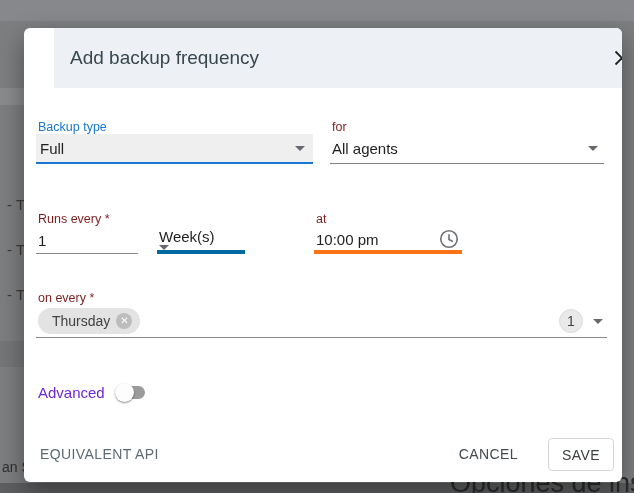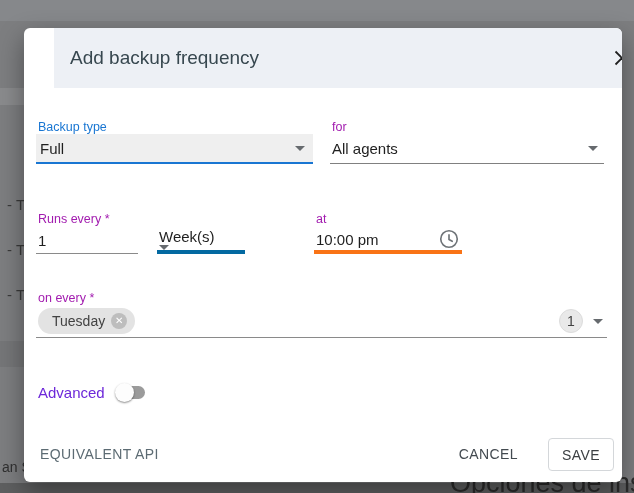--- a/index.html
+++ b/index.html
@@ -24,21 +24,21 @@
   .dialog { position:absolute; left:24px; top:28px; width:598px; height:454px;
             background:#ffffff; border-radius:6px; overflow:hidden;
             box-shadow:0 10px 26px rgba(0,0,0,0.38); }
 
   .dlg-header { position:absolute; left:0; top:0; width:598px; height:60px; background:#edf0f5;
                 display:flex; align-items:center;margin-left:30px; }
   .dlg-title { margin-left:16px; font-size:19px; color:#37474f; }
   .dlg-close { position:absolute; right:18px; top:18px; width:24px; height:24px;
                display:flex; align-items:center; justify-content:center; cursor:pointer; }
 
-  .field-label { position:absolute; font-size:12.5px; color:#a21caf; white-space:nowrap; }
+  .field-label { position:absolute; font-size:12.5px; color:#7f1d1d; white-space:nowrap; }
   .label-blue  { color:#1976d2; }
   .field-value { font-size:15px; color:#1f1f1f; white-space:nowrap; }
 
   .dd-arrow { width:0; height:0; border-left:5px solid transparent; border-right:5px solid transparent;
               border-top:5px solid #666a6e; }
 
   
   .f-backup-type { position:absolute; left:12px; top:106px; width:277px; height:30px;
                    background:#efefef; border-bottom:2px solid #1976d2;
                    display:flex; align-items:center; padding:0 8px 0 4px; cursor:pointer; }
@@ -144,21 +144,21 @@
         <svg width="22" height="22" viewBox="0 0 24 24">
           <circle cx="12" cy="12" r="9" fill="none" stroke="#6f7478" stroke-width="1.8"></circle>
           <polyline points="12,7.5 12,12.5 15.5,14.5" fill="none" stroke="#6f7478" stroke-width="1.8" stroke-linecap="round"></polyline>
         </svg>
       </span>
     </div>
 
     <span class="field-label" style="left:14px; top:263px;">on every *</span>
     <div class="f-onevery">
       <span class="chip">
-        <span class="chip-text">Tuesday</span>
+        <span class="chip-text">Thursday</span>
         <span class="chip-x">✕</span>
       </span>
       <span class="spacer"></span>
       <span class="count-badge">1</span>
       <span class="dd-arrow badge-arrow"></span>
     </div>
 
     <div class="adv-row">
       <span class="adv-label">Advanced</span>
       <span class="toggle">

